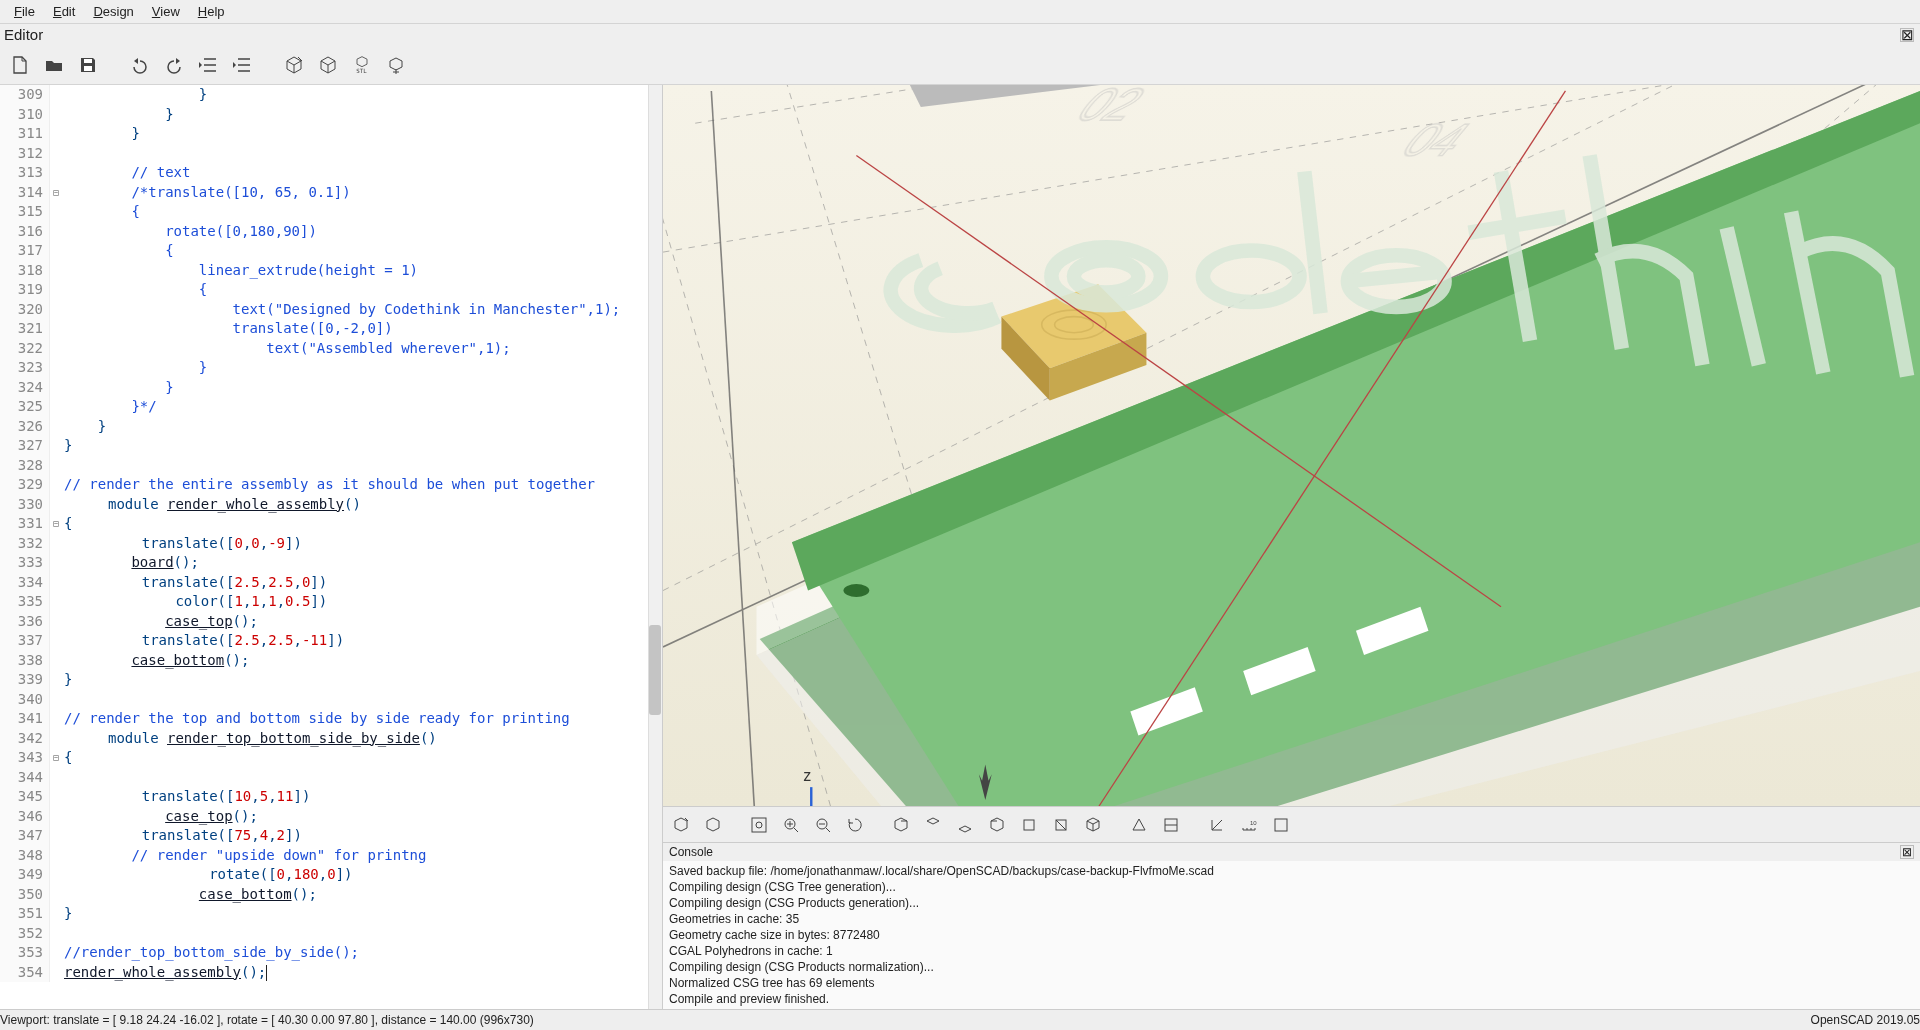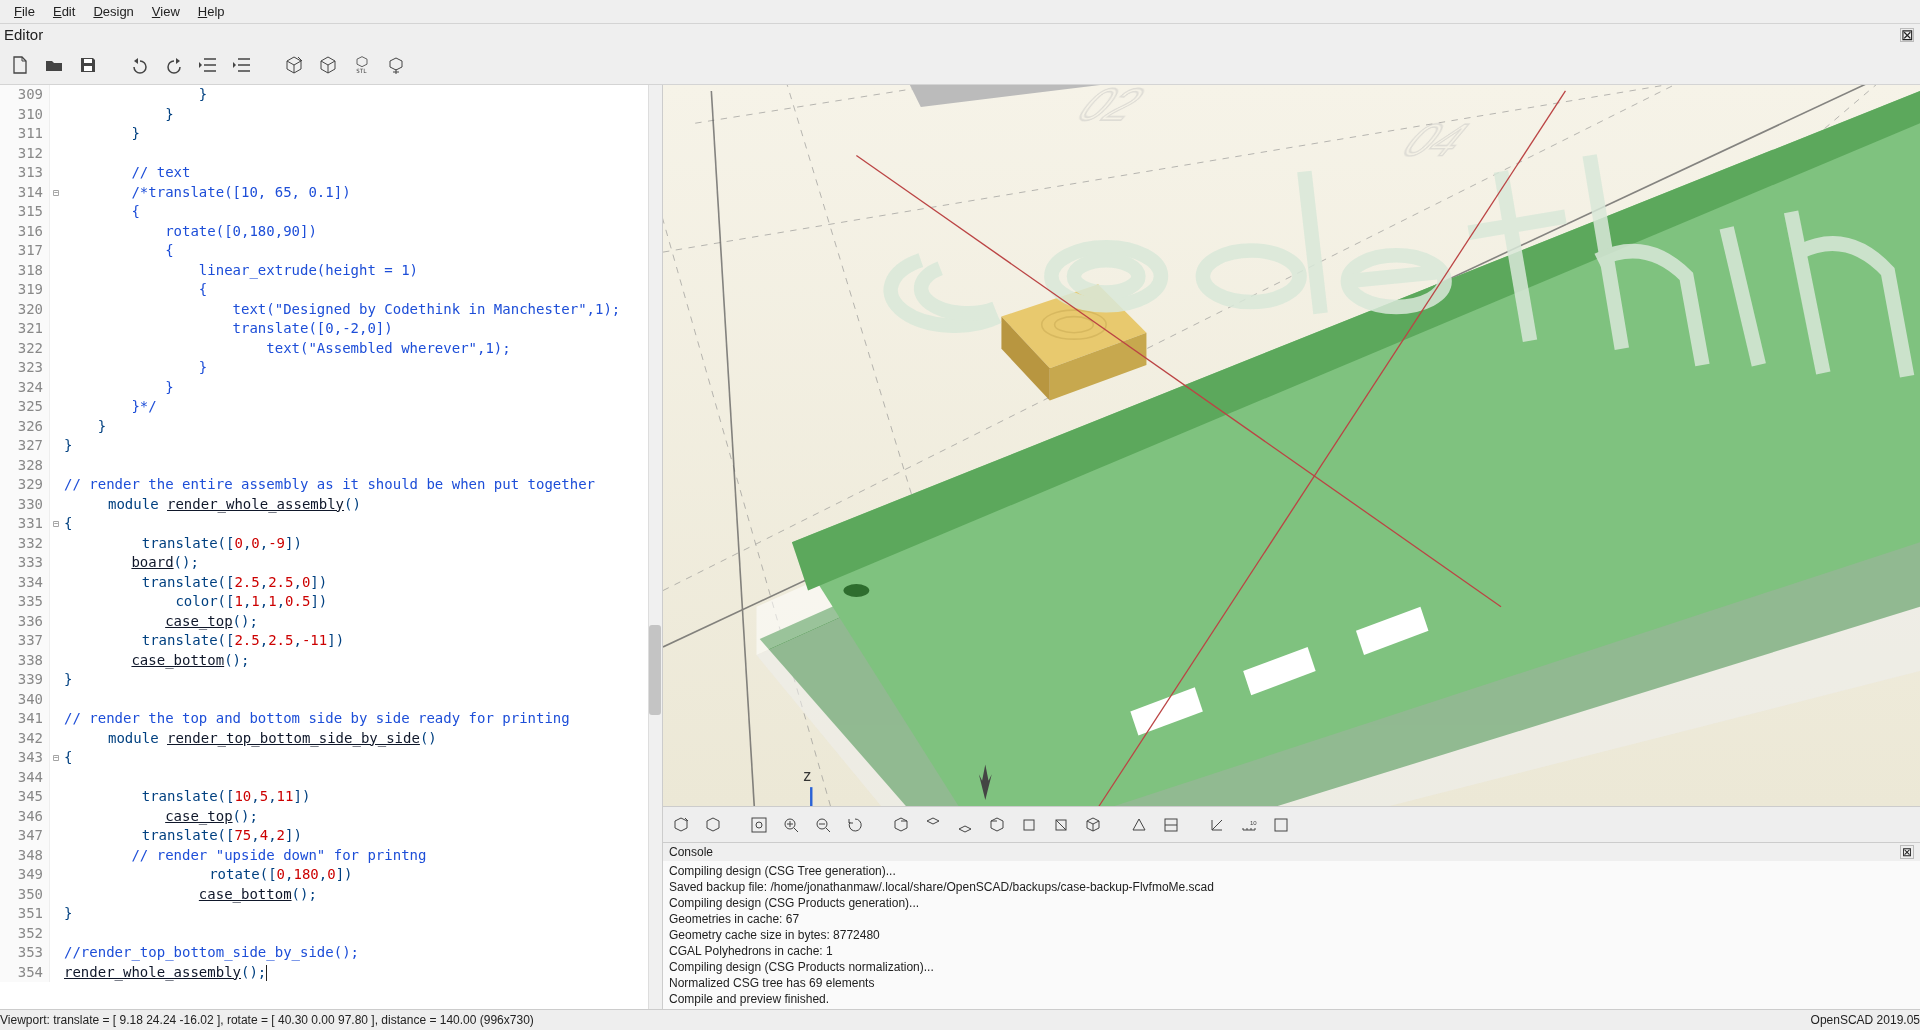--- a/index.html
+++ b/index.html
@@ -379,24 +379,24 @@
               <rect x="3" y="3" width="12" height="12" fill="none" stroke="#444"></rect>
             </svg>
           </button>
       </div>
 
       <div class="console-title-row">
         <span class="clabel">Console</span>
         <span class="x">⊠</span>
       </div>
       <div class="console" id="console-out">
+          <div>Saved backup file: /home/jonathanmaw/.local/share/OpenSCAD/backups/case-backup-FlvfmoMe.scad</div>
           <div>Compiling design (CSG Tree generation)...</div>
-          <div>Saved backup file: /home/jonathanmaw/.local/share/OpenSCAD/backups/case-backup-FlvfmoMe.scad</div>
           <div>Compiling design (CSG Products generation)...</div>
-          <div>Geometries in cache: 67</div>
+          <div>Geometries in cache: 35</div>
           <div>Geometry cache size in bytes: 8772480</div>
           <div>CGAL Polyhedrons in cache: 1</div>
           <div>Compiling design (CSG Products normalization)...</div>
           <div>Normalized CSG tree has 69 elements</div>
           <div>Compile and preview finished.</div>
         </div>
     </div>
   </div>
 
   <div class="statusbar">

